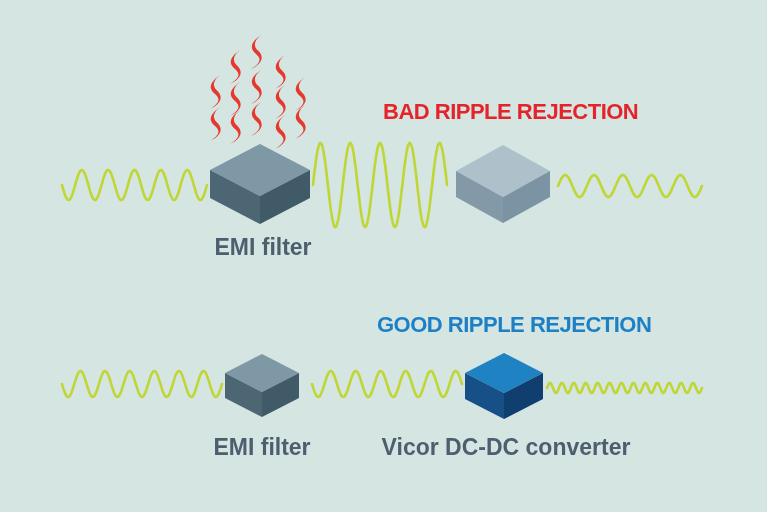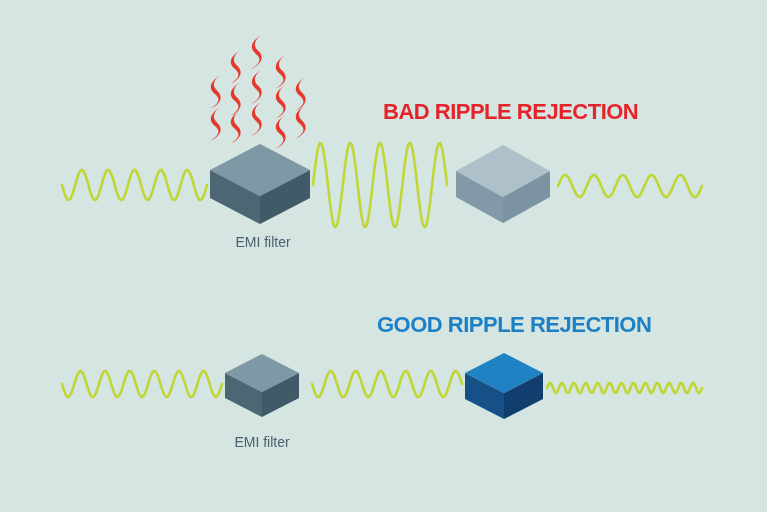--- a/index.html
+++ b/index.html
@@ -14,22 +14,22 @@
     position:absolute;
     font-size:22px;
     font-weight:700;
     letter-spacing:-0.5px;
     white-space:nowrap;
   }
   .title.bad{left:383px;top:99px;}
   .title.good{left:377px;top:312px;}
   .comp-label{
     position:absolute;
-    font-size:14px;
-    font-weight:400;
+    font-size:23px;
+    font-weight:700;
     white-space:nowrap;
     transform:translateX(-50%);
   }
 </style>
 </head>
 <body>
 
 <div class="stage" style="background: rgb(212, 229, 226);">
 
   <svg id="diagram-svg" width="767" height="512" viewBox="0 0 767 512">
@@ -85,14 +85,15 @@
 
   <div class="title good" style="color: rgb(29, 128, 197);">GOOD RIPPLE REJECTION</div>
 
   <div class="title bad" style="color: rgb(229, 35, 42);">BAD RIPPLE REJECTION</div>
 
   <div class="comp-label" style="left: 263px; top: 234px; color: rgb(77, 94, 110);">EMI filter</div>
 
 
   <div class="comp-label" style="left: 262px; top: 434px; color: rgb(77, 94, 110);">EMI filter</div>
 
+  <div class="comp-label" style="left: 506px; top: 434px; color: rgb(77, 94, 110);">Vicor DC-DC converter</div>
 
 </div>
 
 </body></html>

